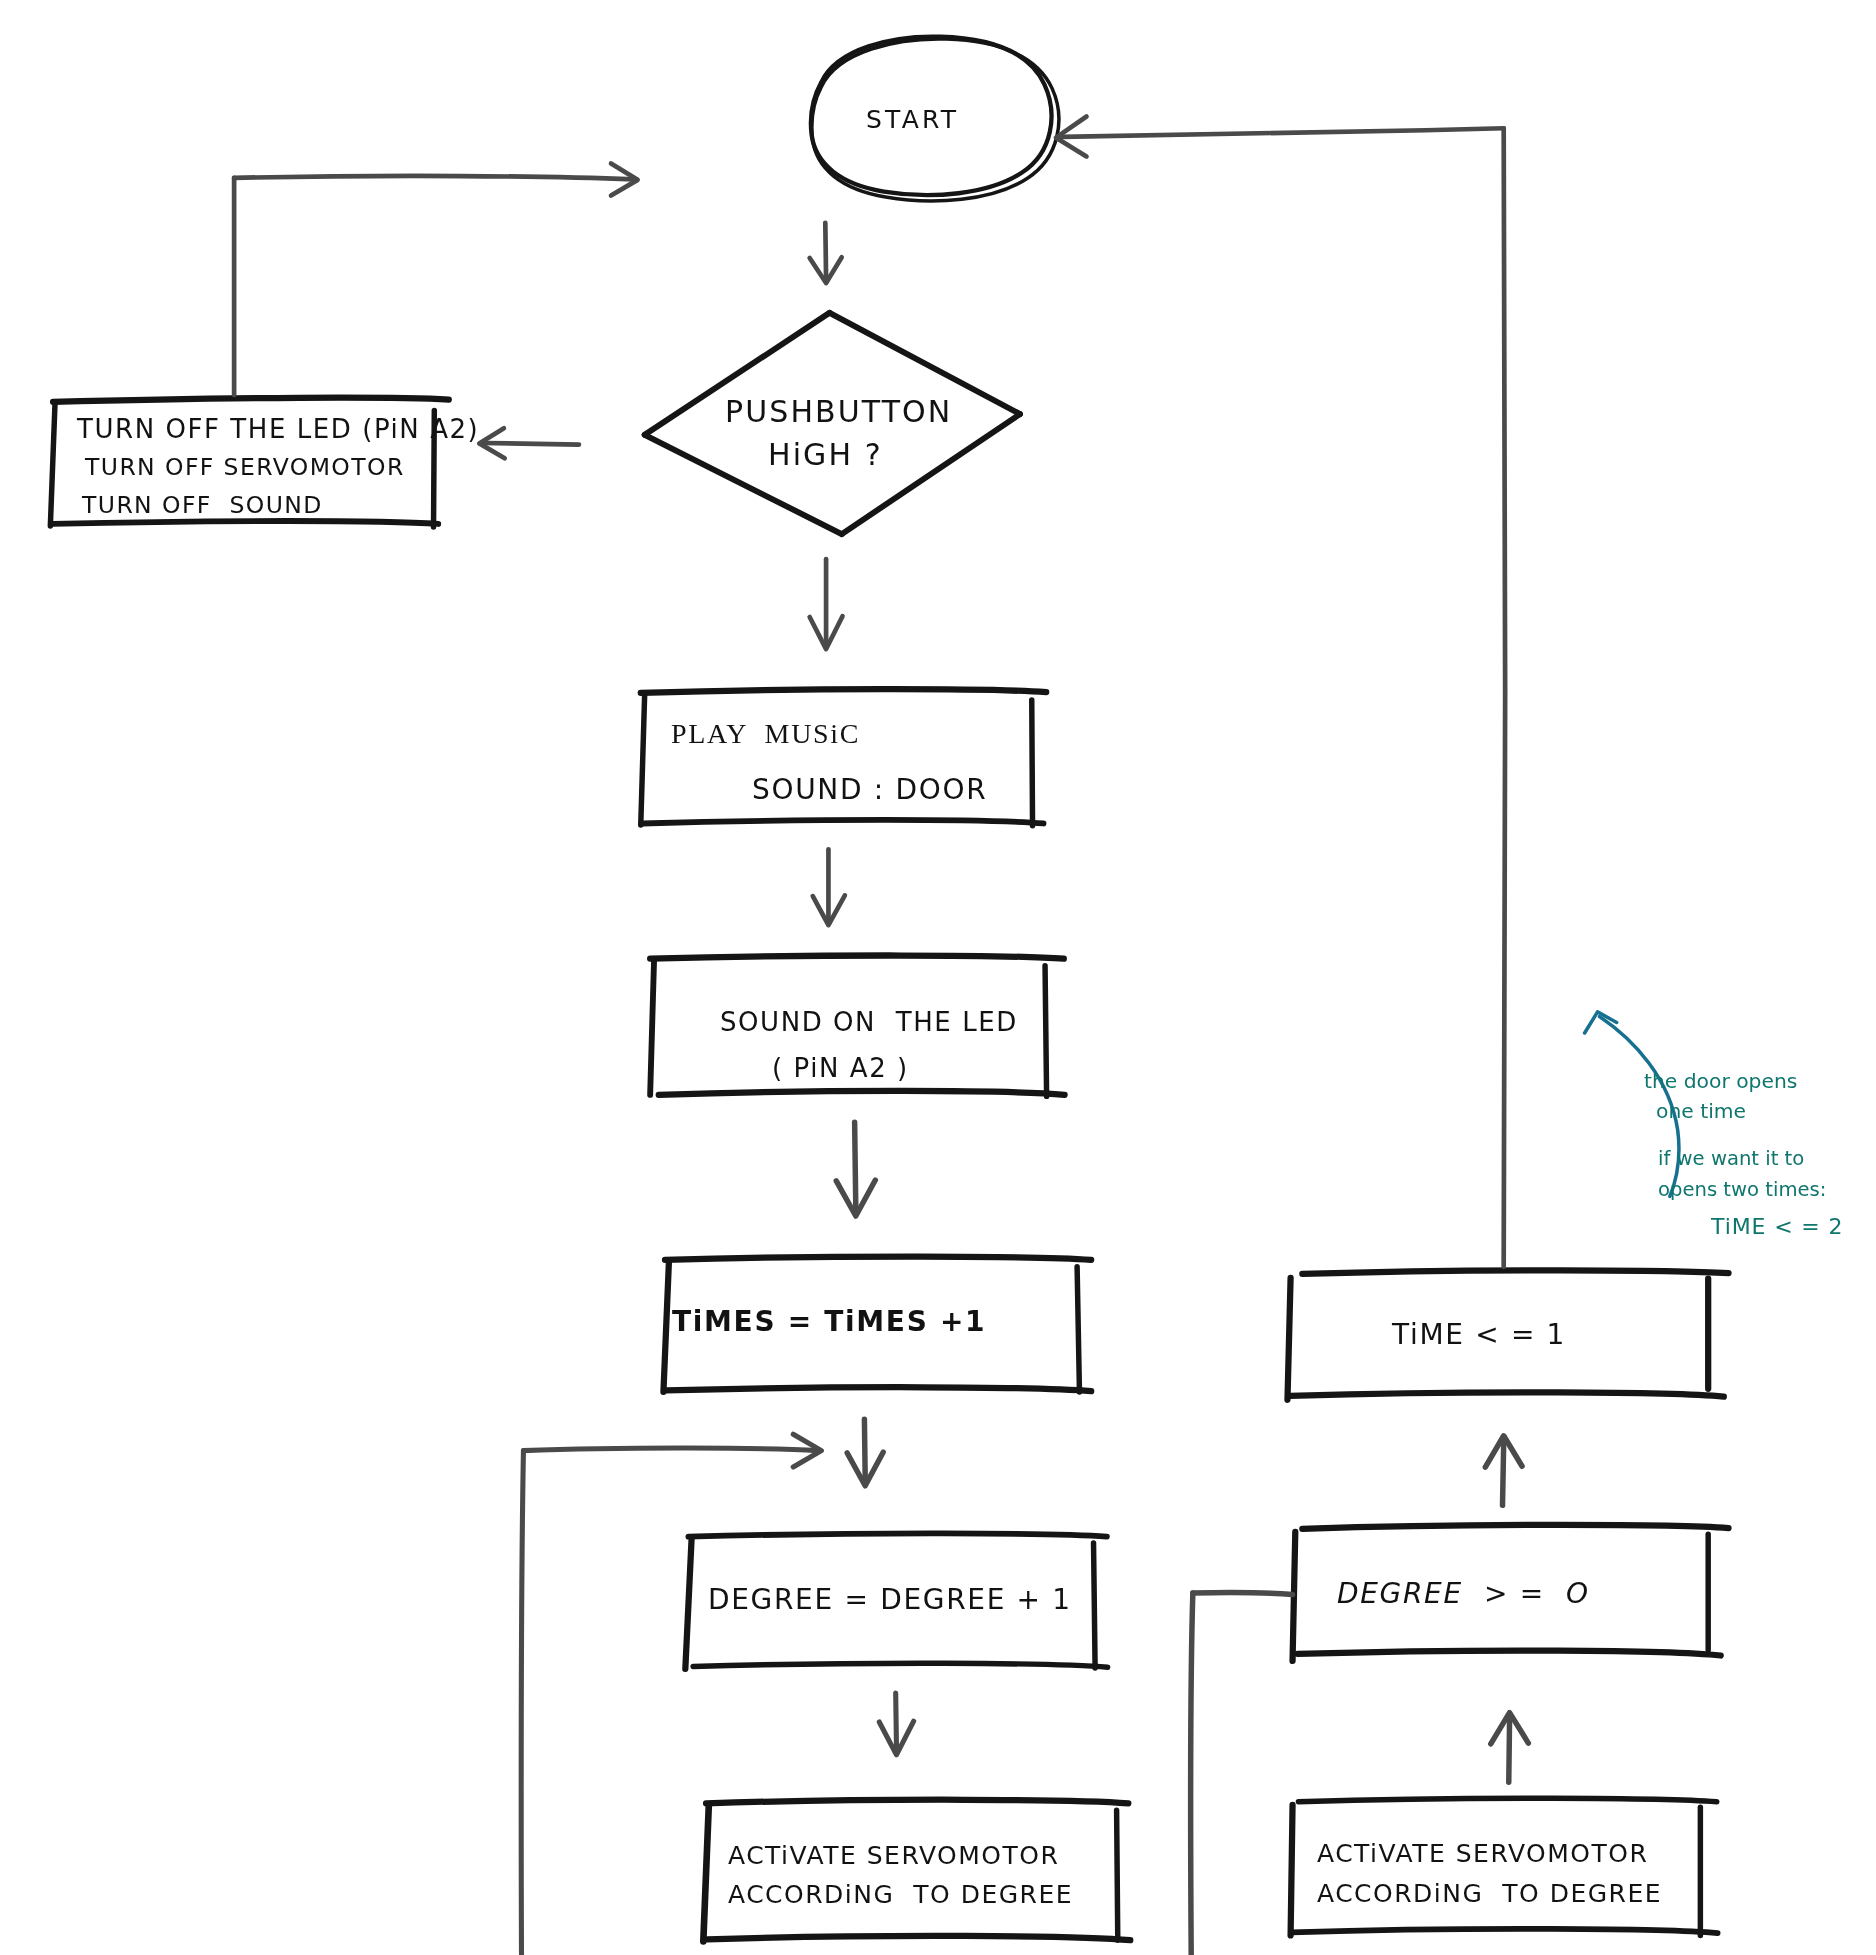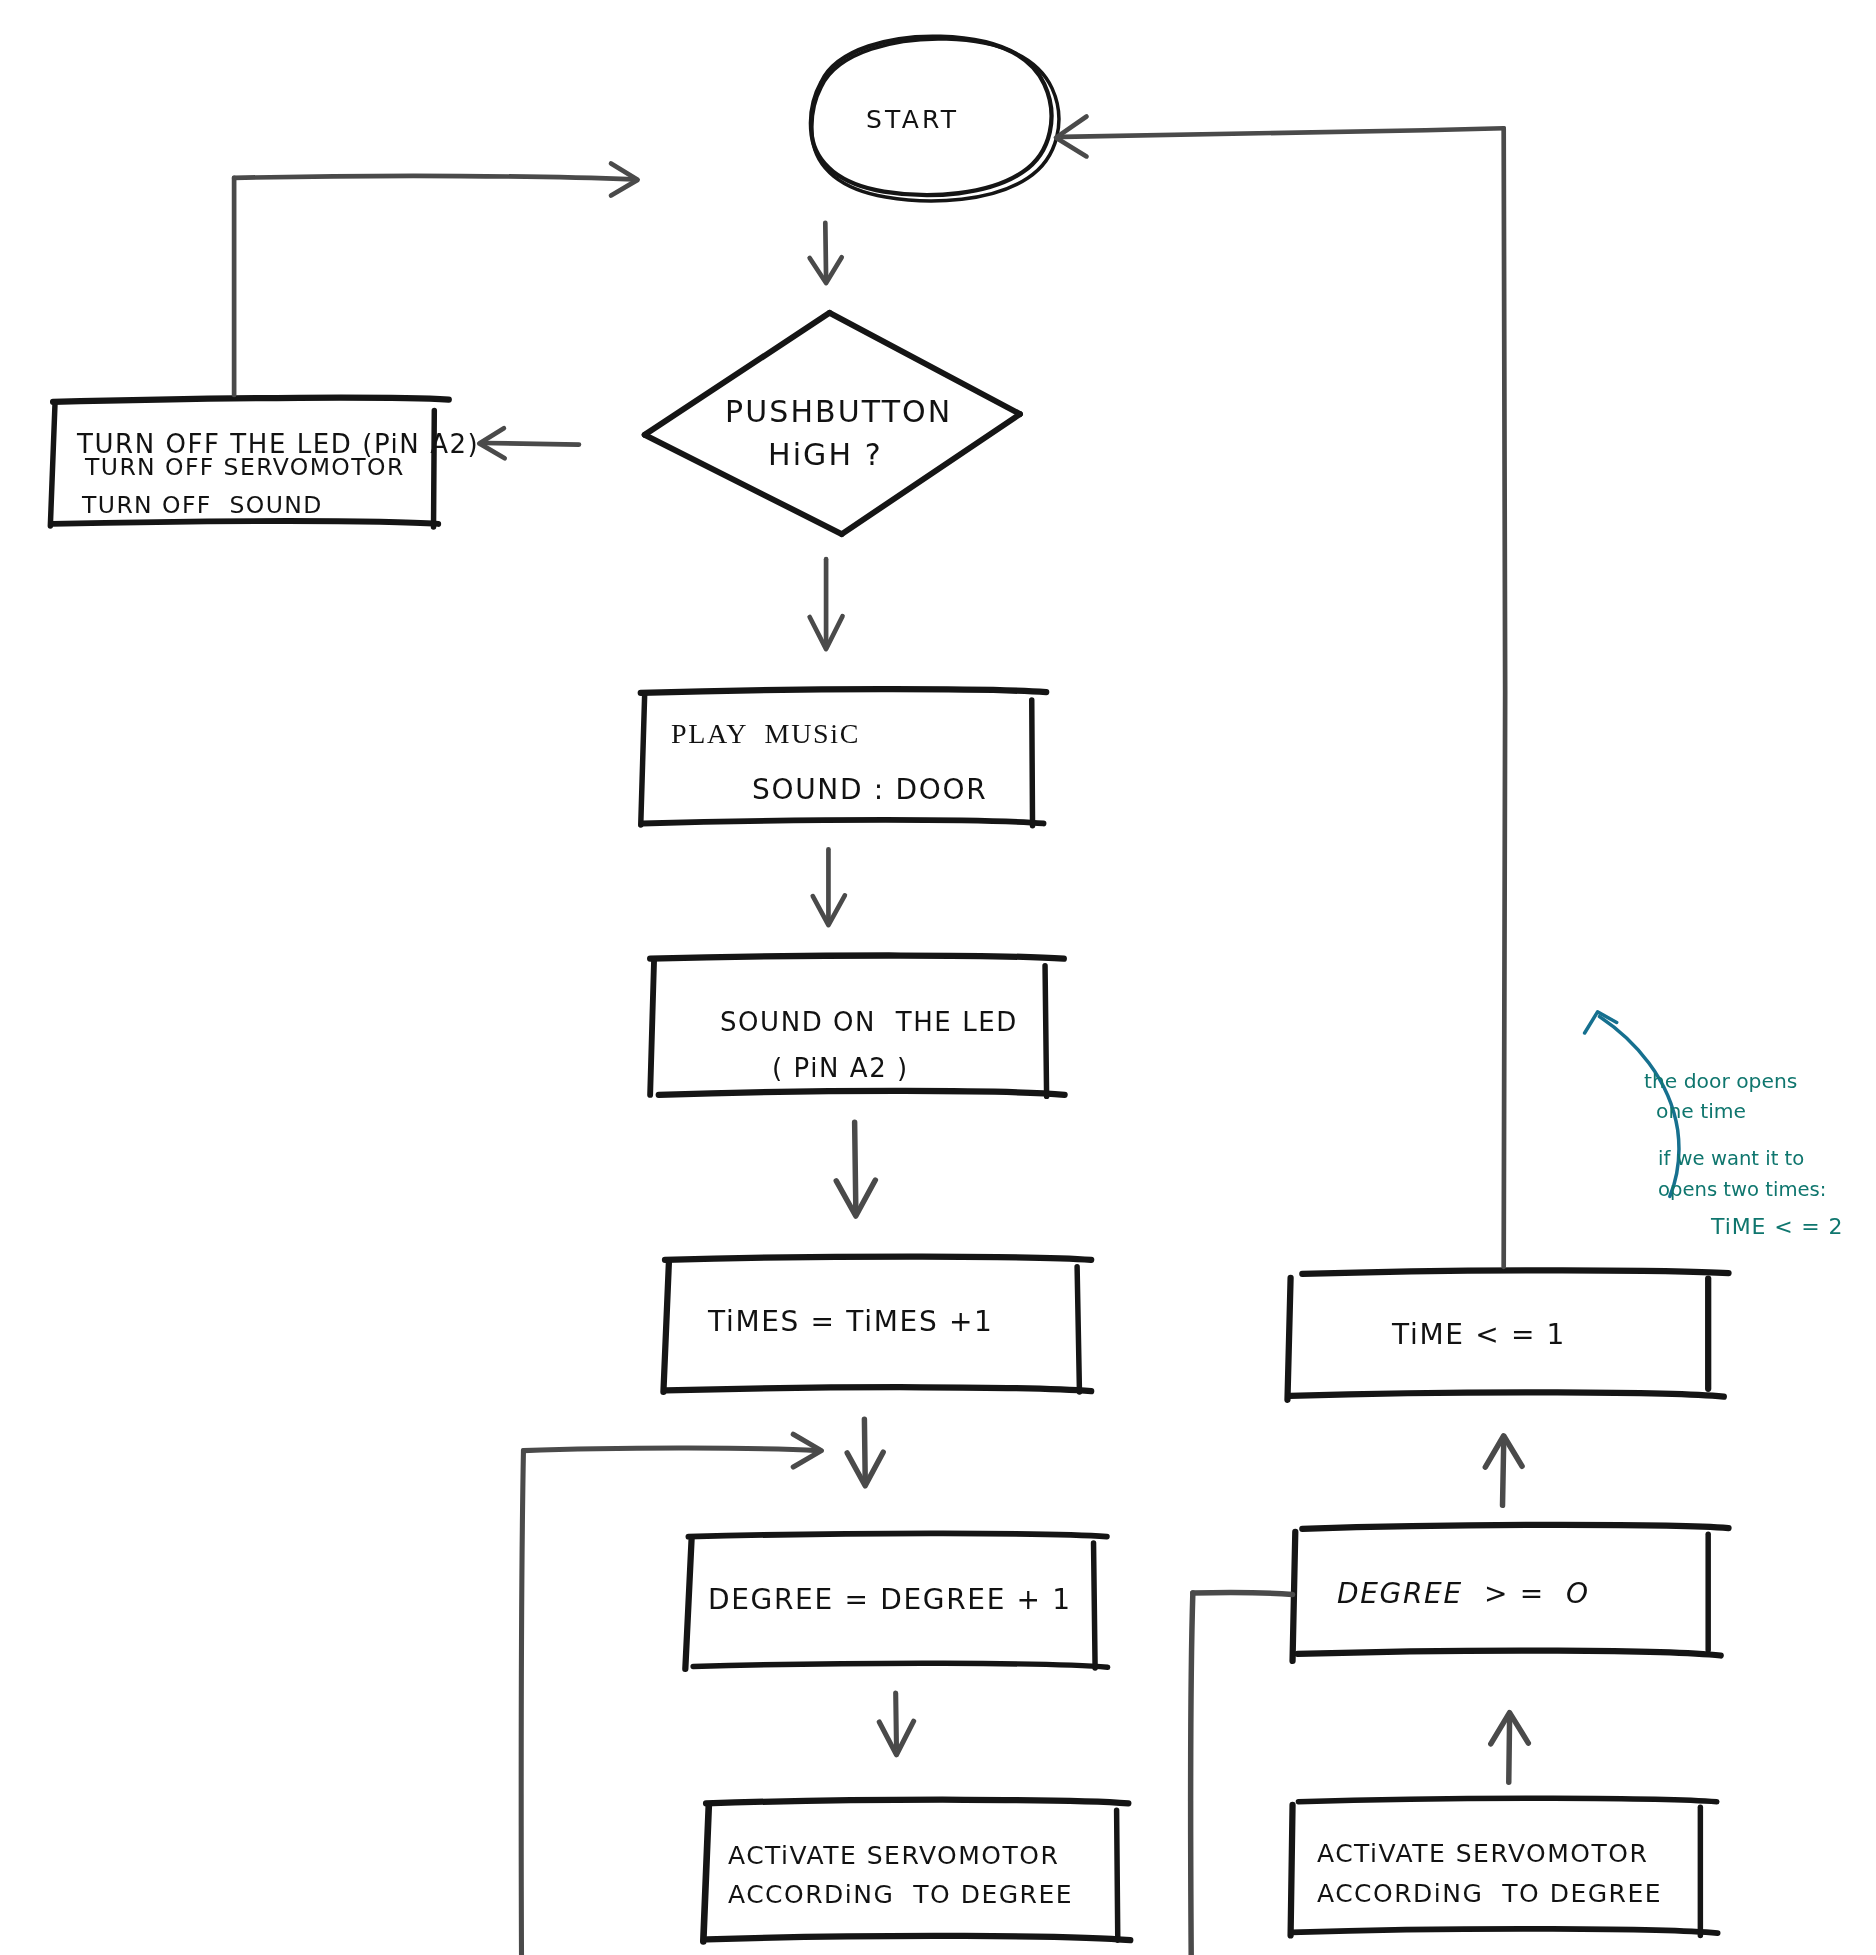--- a/index.html
+++ b/index.html
@@ -220,31 +220,31 @@
       </g>
 
     </g>
   </svg>
 
   <div class="node-label lbl-start" style="left:866px;top:102px;">START</div>
 
   <div class="node-label lbl-dia" style="left:725px;top:391px;">PUSHBUTTON</div>
   <div class="node-label lbl-dia" style="left:768px;top:434px;">HiGH ?</div>
 
-  <div class="node-label lbl-box-sm" style="left:77px;top:426px;text-align:center;">TURN OFF THE LED (PiN A2)</div>
+  <div class="node-label lbl-box-sm" style="left:77px;top:411px;text-align:center;">TURN OFF THE LED (PiN A2)</div>
   <div class="node-label lbl-box-sm" style="left:77px;top:451px;font-size:23.5px;margin-left:8px;">TURN OFF SERVOMOTOR</div>
   <div class="node-label lbl-box-sm" style="left:82px;top:489px;font-size:23.5px;">TURN OFF  SOUND</div>
 
   <div class="node-label lbl-box" style="left:671px;top:714px;font-family:Liberation Serif, serif;">PLAY  MUSiC</div>
   <div class="node-label lbl-box" style="left:752px;top:770px;">SOUND : DOOR</div>
 
   <div class="node-label lbl-box-sm" style="left:720px;top:1004px;">SOUND ON  THE LED</div>
   <div class="node-label lbl-box-sm" style="left:772px;top:1050px;">( PiN A2 )</div>
 
-  <div class="node-label lbl-box" style="left:708px;top:1302px;">TiMES = TiMES +1</div>
+  <div class="node-label lbl-box" style="left:672px;top:1302px;font-weight:bold;">TiMES = TiMES +1</div>
 
   <div class="node-label lbl-box" style="left:708px;top:1580px;">DEGREE = DEGREE + 1</div>
 
   <div class="node-label lbl-box-sm" style="left:728px;top:1838px;font-size:25px;">ACTiVATE SERVOMOTOR</div>
   <div class="node-label lbl-box-sm" style="left:728px;top:1877px;font-size:25px;">ACCORDiNG  TO DEGREE</div>
 
   <div class="node-label lbl-box-sm" style="left:1317px;top:1836px;font-size:25px;">ACTiVATE SERVOMOTOR</div>
   <div class="node-label lbl-box-sm" style="left:1317px;top:1876px;font-size:25px;">ACCORDiNG  TO DEGREE</div>
 
   <div class="node-label lbl-box" style="left:1337px;top:1574px;font-style:italic;">DEGREE  &gt; =  O</div>

